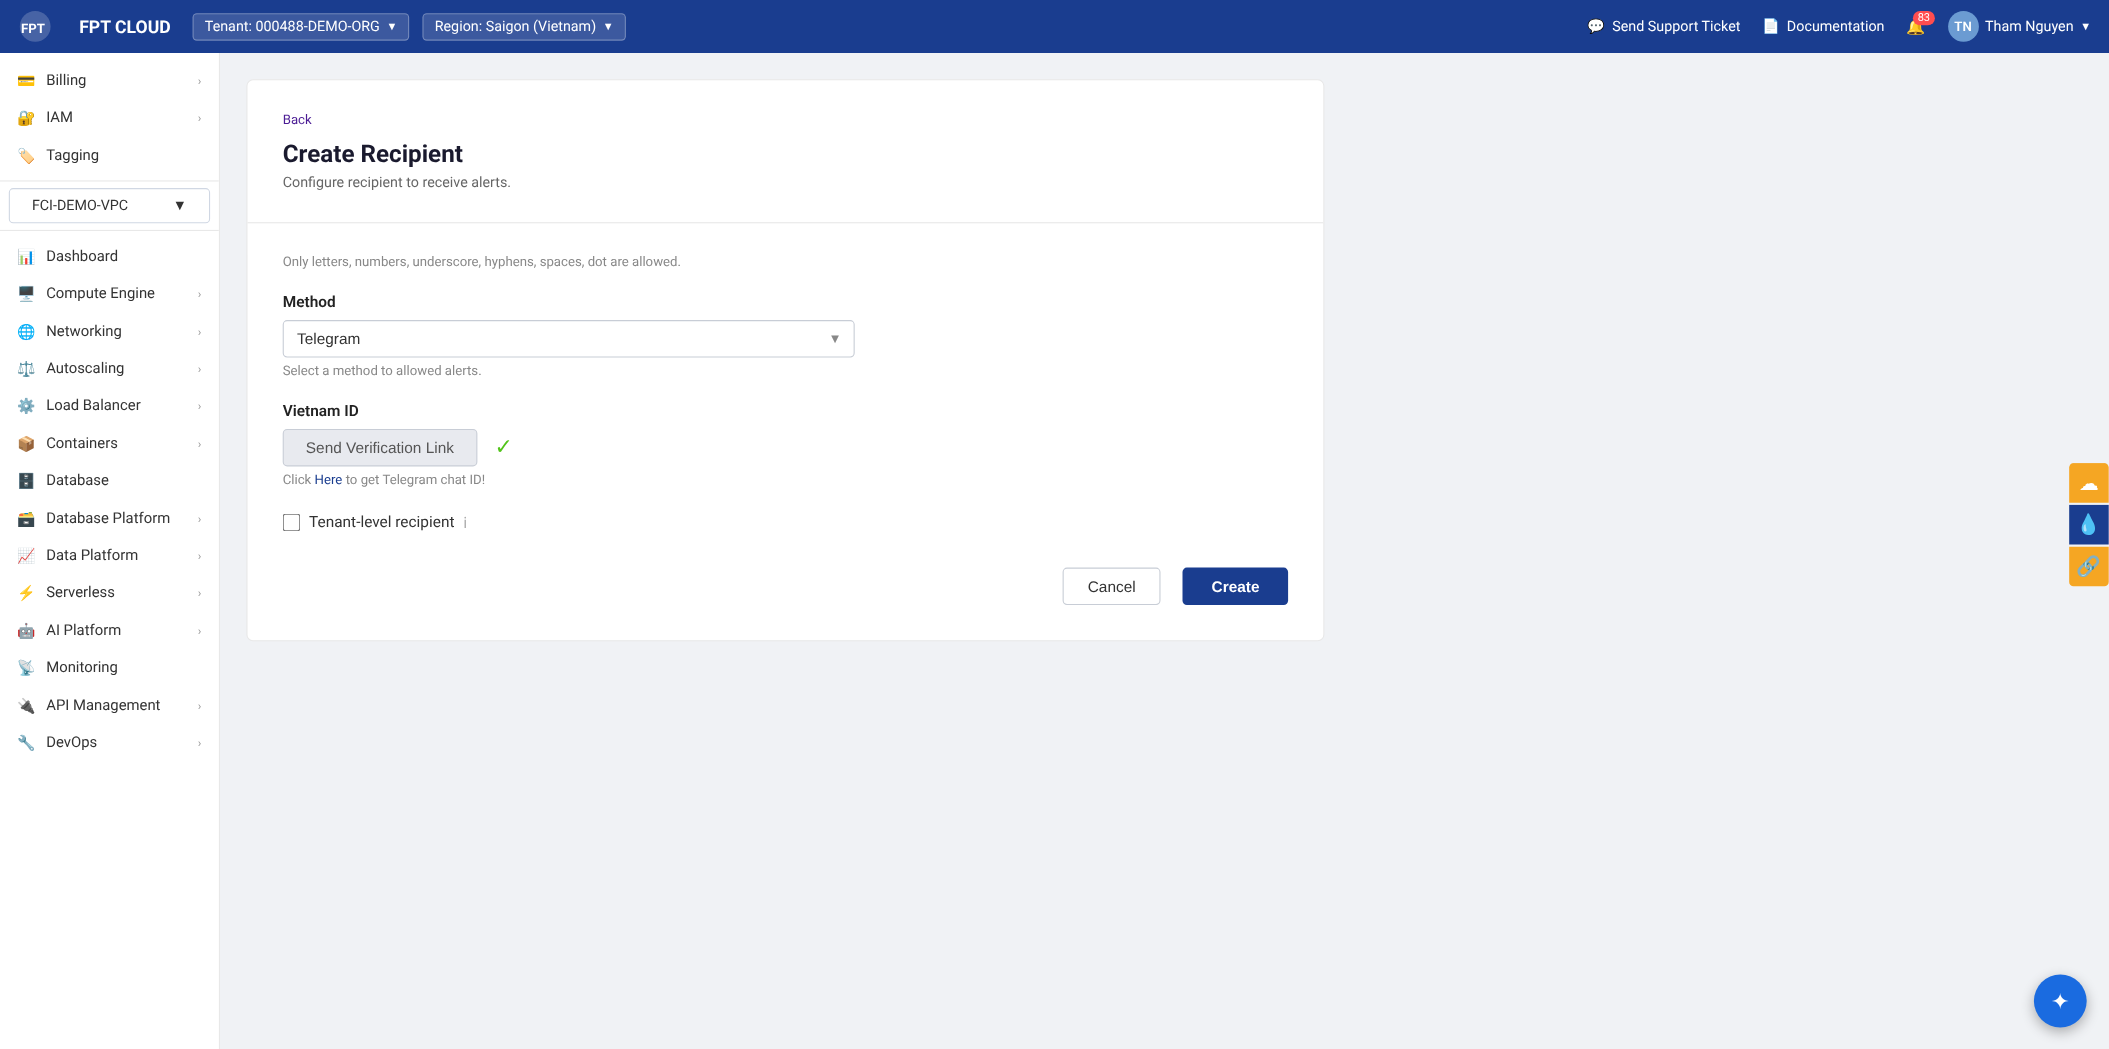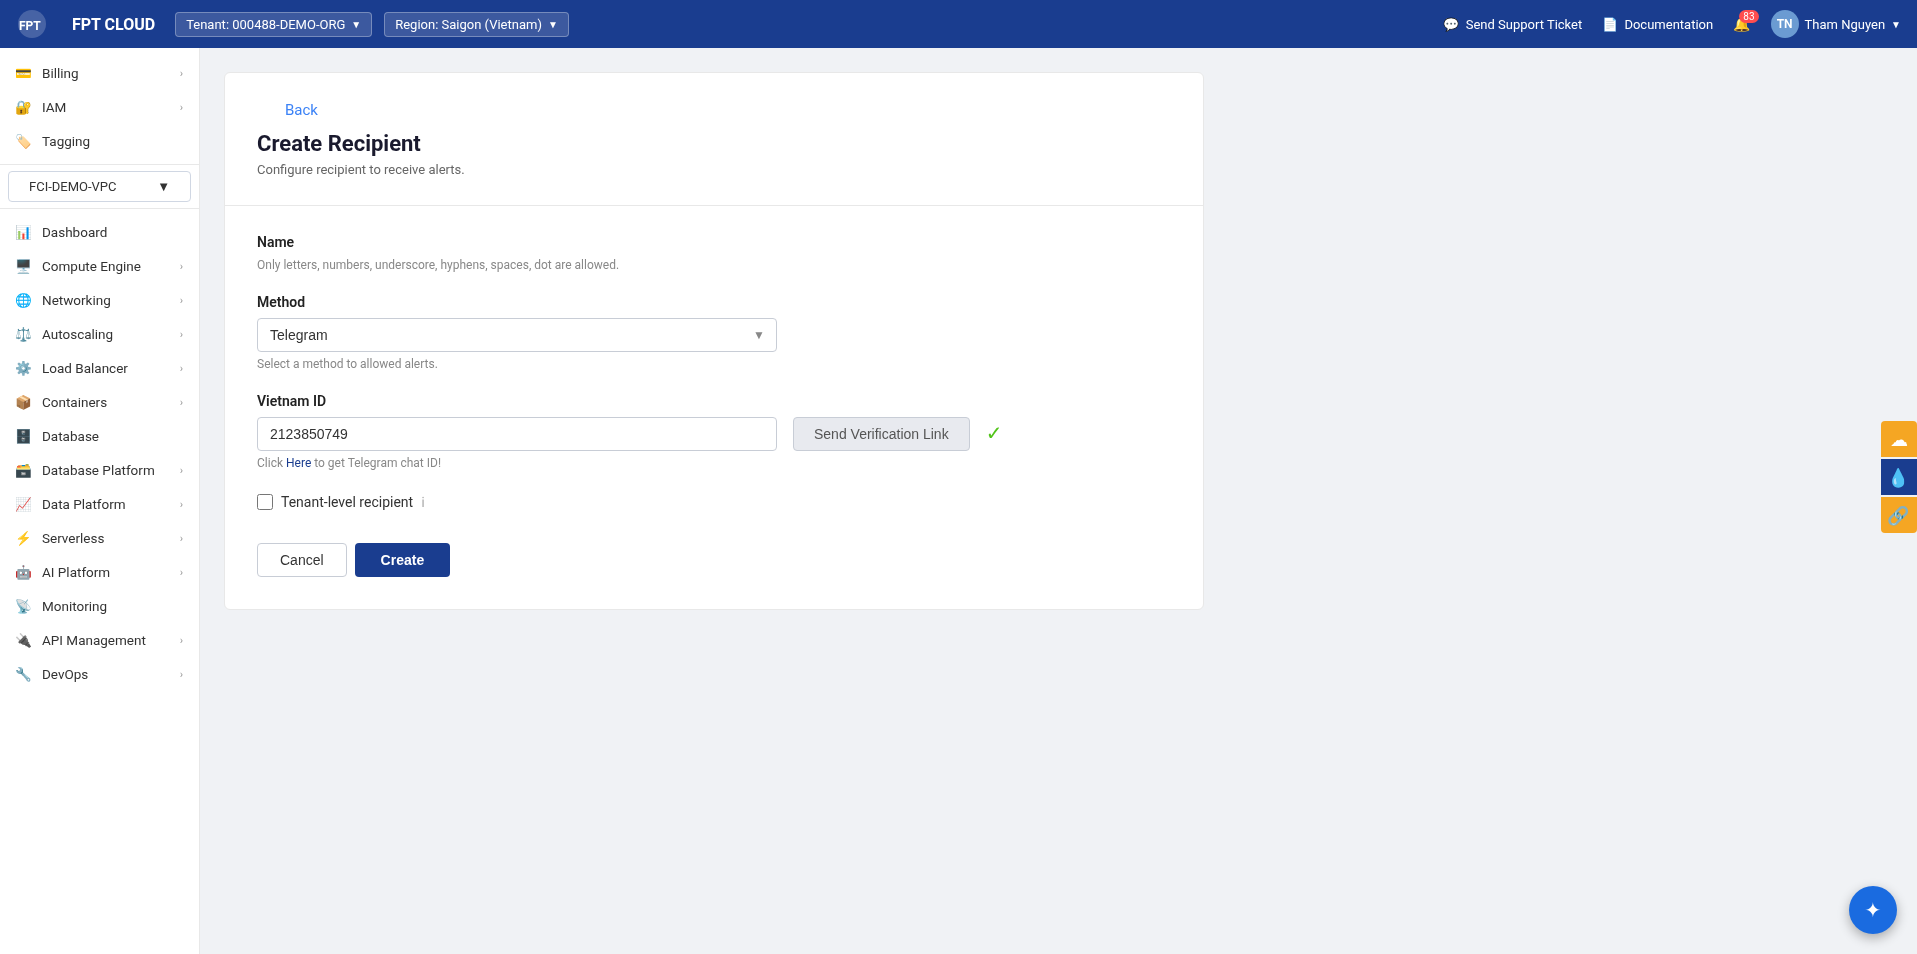--- a/index.html
+++ b/index.html
@@ -52,21 +52,21 @@
     }
 
     
     .main-content { flex: 1; overflow-y: auto; padding: 24px; background: #f0f2f5; }
 
     
     .form-card {
       background: #fff; border-radius: 6px; border: 1px solid #e8e8e8;
       max-width: 980px; padding: 28px 32px 32px;
     }
-    .back-link { color: #3b82f6; font-size: 15px; cursor: pointer; margin-bottom: 12px; display: inline-block; margin-left: 28px; }
+    .back-link { color: #4c1d95; font-size: 12px; cursor: pointer; margin-bottom: 12px; display: inline-block; }
     .page-title { font-size: 22px; font-weight: 700; color: #1a1a2e; margin-bottom: 6px; }
     .page-subtitle { font-size: 13px; color: #666; margin-bottom: 28px; }
     .form-divider { height: 1px; background: #e8e8e8; margin: 0 -32px 28px; }
 
     .form-group { margin-bottom: 22px; }
     .form-label { font-size: 14px; font-weight: 600; color: #222; margin-bottom: 8px; display: block; }
     .form-input {
       width: 100%; max-width: 520px; border: 1px solid #c8cdd6; border-radius: 4px;
       padding: 8px 12px; font-size: 14px; color: #333; outline: none;
       transition: border 0.2s;
@@ -96,21 +96,21 @@
 
     .here-link { color: #1a3d8f; cursor: pointer; text-decoration: none; }
 
     
     .checkbox-row { display: flex; align-items: center; gap: 8px; margin-top: 8px; }
     .checkbox-input { width: 16px; height: 16px; cursor: pointer; }
     .checkbox-label { font-size: 14px; color: #333; }
     .info-icon { color: #aaa; font-size: 14px; cursor: pointer; }
 
     
-    .form-actions { display: flex; gap: 8px; margin-top: 32px; }
+    .form-actions { display: flex; justify-content: flex-end; gap: 20px; margin-top: 32px; }
     .btn-cancel {
       padding: 8px 22px; border: 1px solid #c8cdd6; background: #fff; border-radius: 4px;
       font-size: 14px; color: #333; cursor: pointer;
     }
     .btn-create {
       padding: 8px 26px; background: #1a3d8f; border: none; border-radius: 4px;
       font-size: 14px; color: #fff; cursor: pointer; font-weight: 600;
     }
 
     
@@ -308,21 +308,20 @@
 
   <main class="main-content">
     <div class="form-card">
       <a class="back-link">Back</a>
       <h1 class="page-title">Create Recipient</h1>
       <p class="page-subtitle">Configure recipient to receive alerts.</p>
       <div class="form-divider"></div>
 
       
       <div class="form-group">
-        <label class="form-label">Name</label>
         <p class="form-hint">Only letters, numbers, underscore, hyphens, spaces, dot are allowed.</p>
       </div>
 
       
       <div class="form-group">
         <label class="form-label">Method</label>
         <div class="form-select-wrap">
           <select class="form-select">
             <option value="telegram" selected="">Telegram</option>
             <option value="email">Email</option>
@@ -330,23 +329,20 @@
           </select>
           <span class="select-arrow">▼</span>
         </div>
         <p class="form-hint">Select a method to allowed alerts.</p>
       </div>
 
       
       <div class="form-group">
         <label class="form-label">Vietnam ID</label>
         <div class="telegram-row">
-          <div class="telegram-id-wrap">
-            <input class="form-input" type="text" value="2123850749" style="width: 100%;">
-          </div>
           <button class="verify-btn">
             <span>Send Verification Link</span>
           </button>
           <div class="check-icon">✓</div>
         </div>
         <p class="form-hint">
           Click <a class="here-link">Here</a> to get Telegram chat ID!
         </p>
       </div>
 

